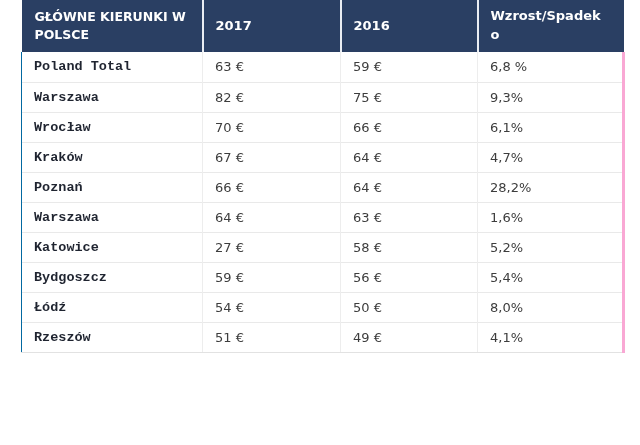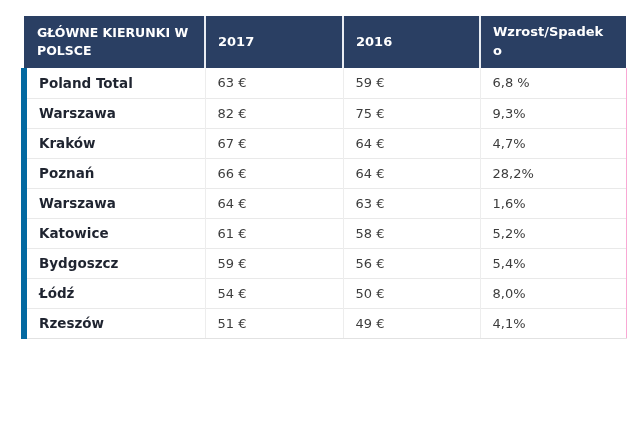--- a/index.html
+++ b/index.html
@@ -11,21 +11,21 @@
     position: relative;
     width: 640px;
     height: 445px;
     background: #ffffff;
     overflow: hidden;
     font-family: "DejaVu Sans", "Liberation Sans", sans-serif;
   }
   table.prices-table {
     position: absolute;
     left: 21px;
-    top: 16px;
+    top: 0;
     width: 602px;
     border-collapse: collapse;
     table-layout: fixed;
   }
   col.c-city   { width: 181px; }
   col.c-2017   { width: 138px; }
   col.c-2016   { width: 137px; }
   col.c-change { width: 146px; }
 
   thead th {
@@ -67,24 +67,25 @@
   tbody td:first-child {
     font-weight: bold;
     color: #1f2430;
     font-size: 13.5px;
   }
   tbody td + td {
     border-left: 1px solid #ededed;
     margin-left: 47px;
   }
   tbody td:first-child {
-    border-left: 6px solid #0369a1;
+    border-left: 1px solid #0369a1;
+    font-family: Liberation Mono, monospace;
   }
   tbody td:last-child {
-    border-right: 1px solid #f9a8d4;
+    border-right: 3px solid #f9a8d4;
   }
   tbody tr:last-child td {
     border-bottom: 1px solid #e2e2e2;
   }
 </style>
 </head>
 <body>
 
 <div class="stage">
   <table class="prices-table">
@@ -109,40 +110,46 @@
           <td>59 €</td>
           <td>6,8 %</td>
         </tr>
         <tr>
           <td>Warszawa</td>
           <td>82 €</td>
           <td>75 €</td>
           <td>9,3%</td>
         </tr>
         <tr>
+          <td>Wrocław</td>
+          <td>70 €</td>
+          <td>66 €</td>
+          <td>6,1%</td>
+        </tr>
+        <tr>
           <td>Kraków</td>
           <td>67 €</td>
           <td>64 €</td>
           <td>4,7%</td>
         </tr>
         <tr>
           <td>Poznań</td>
           <td>66 €</td>
           <td>64 €</td>
           <td>28,2%</td>
         </tr>
         <tr>
           <td>Warszawa</td>
           <td>64 €</td>
           <td>63 €</td>
           <td>1,6%</td>
         </tr>
         <tr>
           <td>Katowice</td>
-          <td>61 €</td>
+          <td>27 €</td>
           <td>58 €</td>
           <td>5,2%</td>
         </tr>
         <tr>
           <td>Bydgoszcz</td>
           <td>59 €</td>
           <td>56 €</td>
           <td>5,4%</td>
         </tr>
         <tr>

